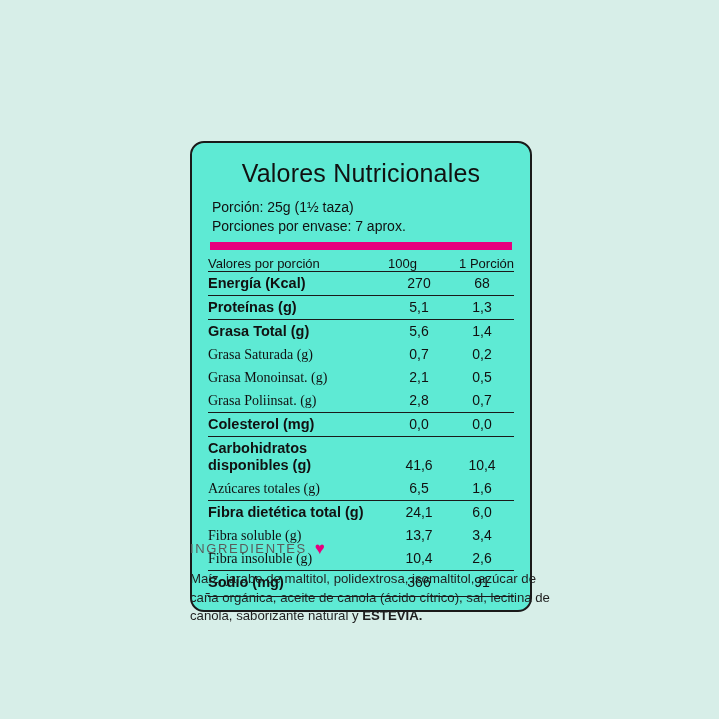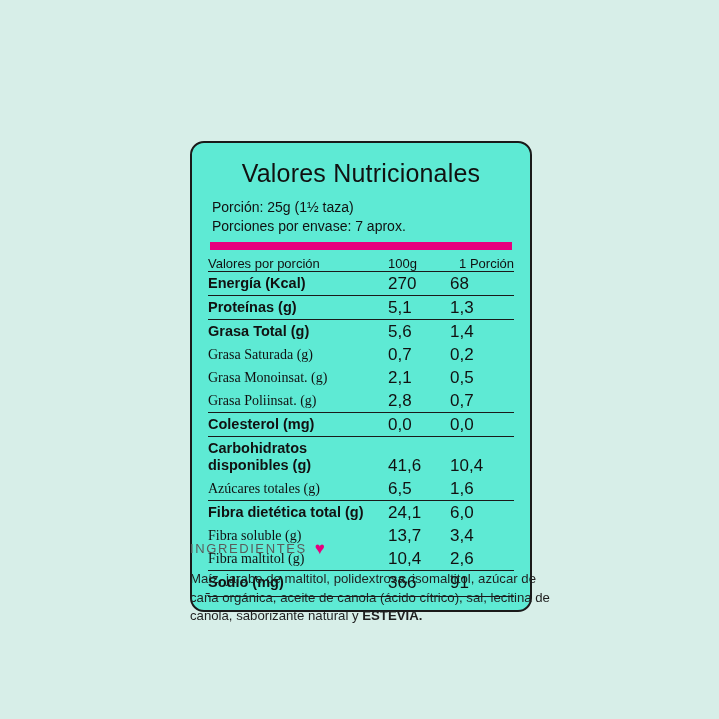--- a/index.html
+++ b/index.html
@@ -83,22 +83,22 @@
     font-size: 14.5px;
     padding-left: 4px;
   }
   td.lbl-sub {
     font-weight: normal;
     font-size: 14px;
     padding-left: 26px;
     font-family: Liberation Serif, serif;
   }
   td.num {
-    text-align: left;
-    font-size: 17px;
+    text-align: center;
+    font-size: 14px;
     padding-right: 4px;
   }
   .bottom-rule {
     border-top: 1.6px solid #1a1a1a;
     margin-top: 2px;
     height: 1px;
   }
   
   .ingredients-head {
     position: absolute;
@@ -199,21 +199,21 @@
           <td class="lbl-bold">Fibra dietética total (g)</td>
           <td class="num">24,1</td>
           <td class="num">6,0</td>
         </tr>
         <tr class="row">
           <td class="lbl-sub">Fibra soluble (g)</td>
           <td class="num">13,7</td>
           <td class="num">3,4</td>
         </tr>
         <tr class="row">
-          <td class="lbl-sub">Fibra maltitol (g)</td>
+          <td class="lbl-sub">Fibra insoluble (g)</td>
           <td class="num">10,4</td>
           <td class="num">2,6</td>
         </tr>
         <tr class="row rule">
           <td class="lbl-bold">Sodio (mg)</td>
           <td class="num">366</td>
           <td class="num">91</td>
         </tr>
       </tbody>
     </table>

